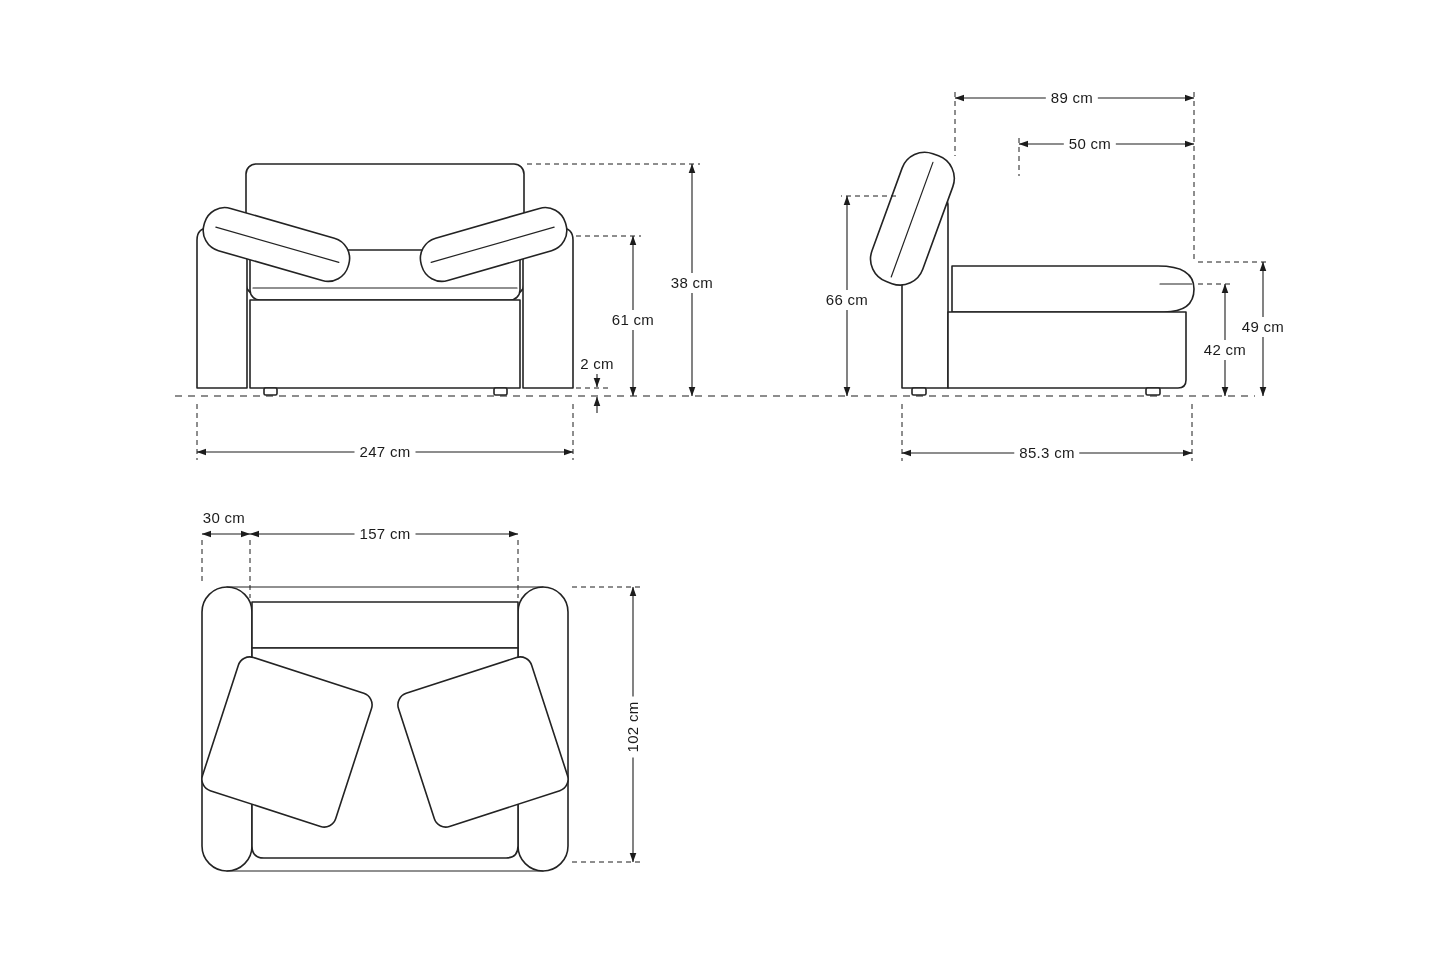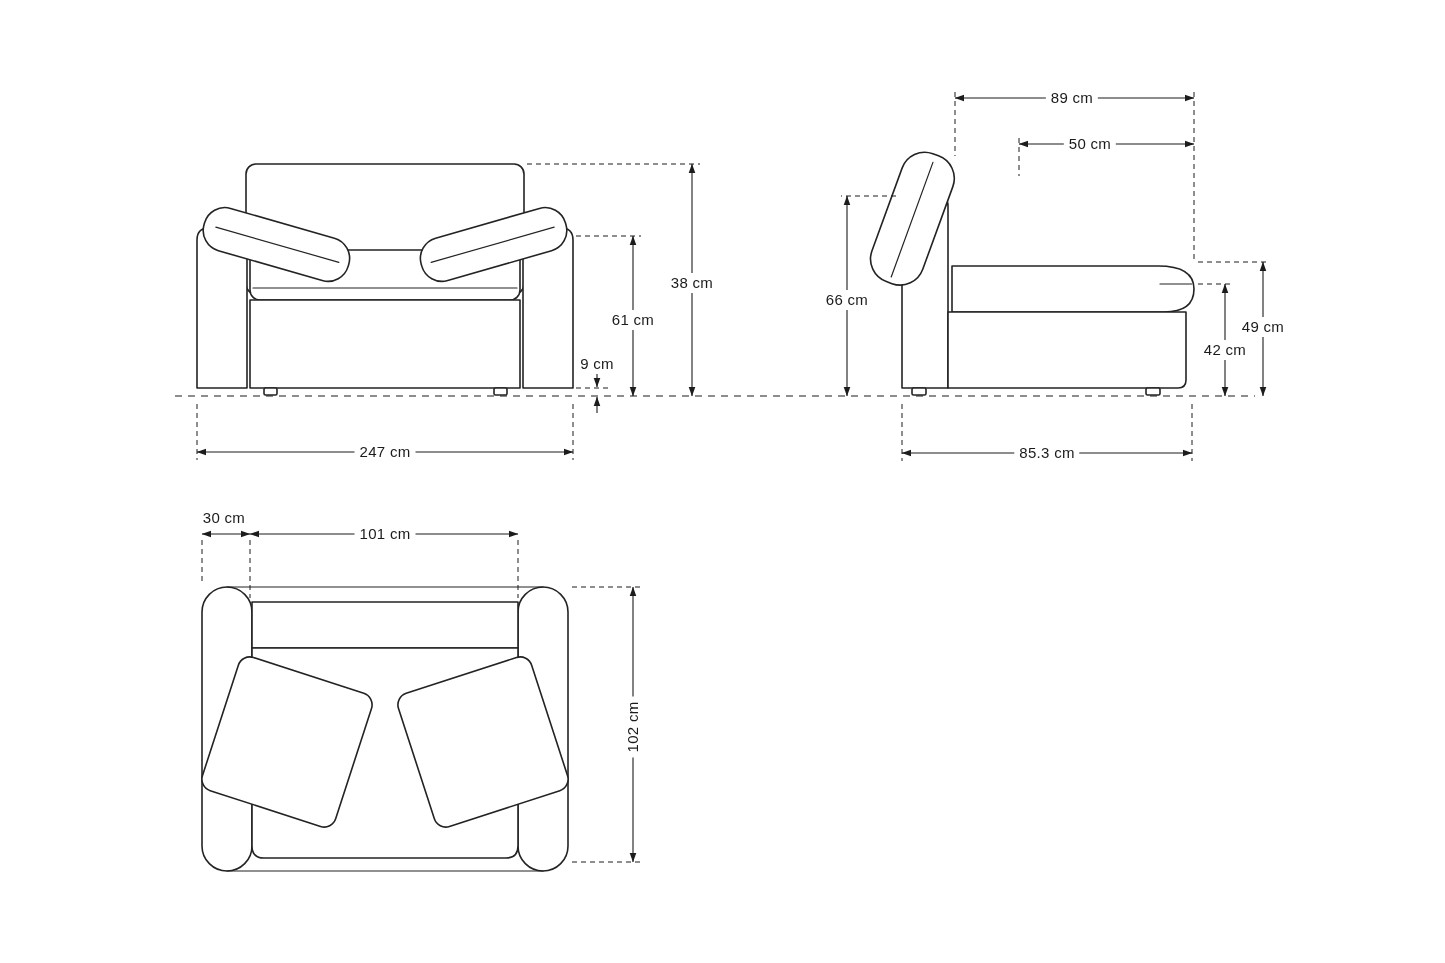--- a/index.html
+++ b/index.html
@@ -155,27 +155,27 @@
     <line class="dim" x1="250" y1="534" x2="518" y2="534" marker-start="url(#arw)" marker-end="url(#arw)"></line>
 
     <line class="ext" x1="572" y1="587" x2="641" y2="587"></line>
     <line class="ext" x1="572" y1="862" x2="641" y2="862"></line>
     <line class="dim" x1="633" y1="587" x2="633" y2="862" marker-start="url(#arw)" marker-end="url(#arw)"></line>
   </g>
 </svg>
 
 <span class="dim-label" style="left:692px;top:283px">38 cm</span>
 <span class="dim-label" style="left:633px;top:320px">61 cm</span>
-<span class="dim-label" style="left:597px;top:364px">9 cm</span>
+<span class="dim-label" style="left:597px;top:364px">2 cm</span>
 <span class="dim-label" style="left:385px;top:452px">247 cm</span>
 
 <span class="dim-label" style="left:1072px;top:98px">89 cm</span>
 <span class="dim-label" style="left:1090px;top:144px">50 cm</span>
 <span class="dim-label" style="left:847px;top:300px">66 cm</span>
 <span class="dim-label" style="left:1263px;top:327px">49 cm</span>
 <span class="dim-label" style="left:1225px;top:350px">42 cm</span>
 <span class="dim-label" style="left:1047px;top:453px">85.3 cm</span>
 
 <span class="dim-label" style="left:224px;top:518px">30 cm</span>
-<span class="dim-label" style="left:385px;top:534px">101 cm</span>
+<span class="dim-label" style="left:385px;top:534px">157 cm</span>
 <span class="dim-label vert" style="left:633px;top:727px">102 cm</span>
 
 </div>
 
 </body></html>

